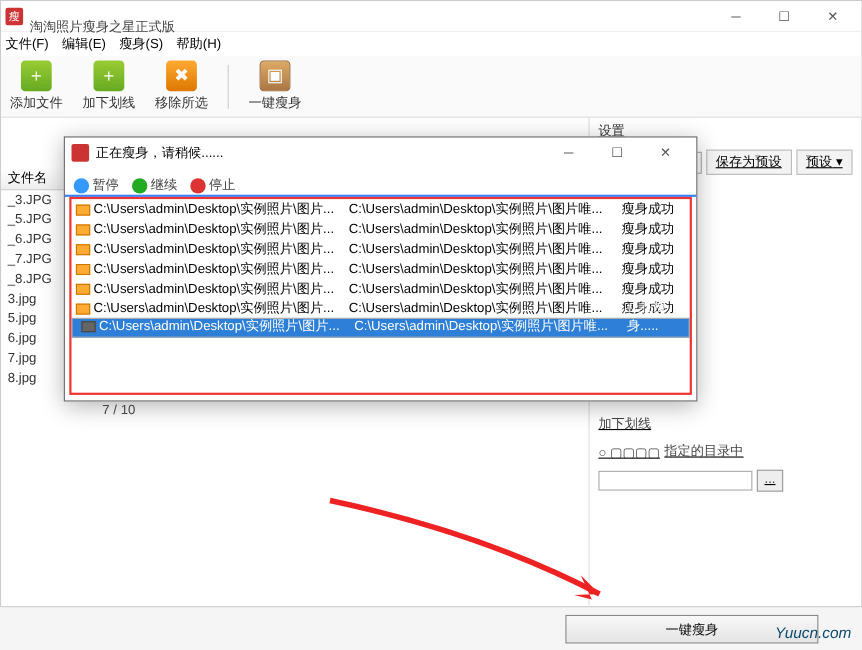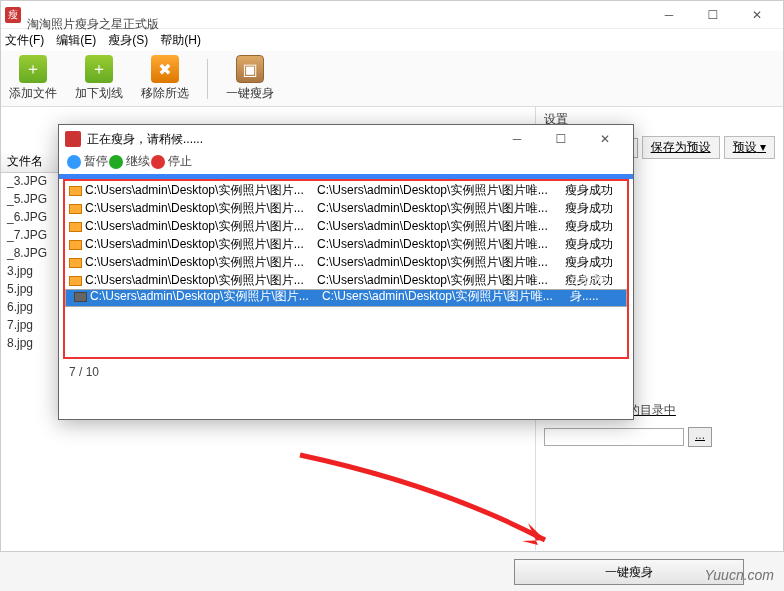--- a/index.html
+++ b/index.html
@@ -35,28 +35,28 @@
 .preset-bar { display: flex; gap: 4px; align-items: center; padding: 4px 0; }
 .preset-bar .btn { background: #f3f3f3; border: 1px solid #bbb; padding: 2px 8px; }
 .sel { border: 1px solid #aaa; background: #fff; padding: 1px 4px; }
 .opt { padding: 4px 0; color: #444; display: flex; align-items: center; gap: 4px; }
 .small-input { width: 60px; border: 1px solid #aaa; padding: 1px 2px; }
 .browse-btn { width: 24px; height: 20px; background: #eee; border: 1px solid #999; text-align: center; }
 
 .footer { position: absolute; bottom: 0; left: 0; right: 0; height: 40px; border-top: 1px solid #ccc; display: flex; align-items: center; justify-content: flex-end; padding-right: 40px; background: #f5f5f5; }
 .main-btn { width: 230px; height: 26px; background: linear-gradient(#f8f8f8,#e4e4e4); border: 1px solid #888; text-align: center; line-height: 24px; }
 
-.watermark { position: absolute; right: 10px; bottom: 8px; color: #737373; font-size: 14px; font-style: italic; }
-
-
-.dialog { position: absolute; left: 58px; top: 124px; width: 576px; height: 296px; background: #fff; border: 1px solid #666; box-shadow: 0 4px 20px rgba(0,0,0,0.3); }
+.watermark { position: absolute; right: 10px; bottom: 8px; color: #0c4a6e; font-size: 14px; font-style: italic; }
+
+
+.dialog { position: absolute; left: 58px; top: 124px; width: 576px; height: 241px; background: #fff; border: 1px solid #666; box-shadow: 0 4px 20px rgba(0,0,0,0.3); }
 .dlg-titlebar { height: 28px; display: flex; align-items: center; padding: 0 6px; }
 .dlg-titlebar .icon { width: 16px; height: 16px; background: #c33; border-radius: 2px; margin-right: 6px; }
 .dlg-titlebar .title { flex: 1; }
-.dlg-toolbar { height: 26px; display: flex; align-items: flex-start; gap: 1px; padding: 0 8px; border-bottom: 5px solid #3b82f6; }
+.dlg-toolbar { height: 26px; display: flex; align-items: flex-end; gap: 12px; padding: 0 8px; border-bottom: 2px solid #3b82f6; }
 .dlg-tb { display: flex; align-items: center; gap: 3px; color: #444; }
 .dlg-tb .ico { width: 14px; height: 14px; border-radius: 50%; }
 .ico-pause { background: #39f; }
 .ico-play { background: #2a2; }
 .ico-stop { background: #d33; }
 
 .dlg-header { display: flex; height: 20px; background: linear-gradient(#fff,#eee); border-bottom: 1px solid #ccc; }
 .dlg-h1 { width: 250px; padding: 2px 6px; border-right: 1px solid #ccc; }
 .dlg-h2 { width: 250px; padding: 2px 6px; border-right: 1px solid #ccc; }
 .dlg-h3 { flex: 1; padding: 2px 6px; }
@@ -64,21 +64,21 @@
 .dlg-body { border: 2px solid #e33; margin: 0 4px; height: 180px; overflow: hidden; }
 .prog-row { display: flex; height: 18px; align-items: flex-end; font-size: 11px; }
 .prog-row .c1 { width: 248px; padding: 0 4px; white-space: nowrap; overflow: hidden; text-overflow: ellipsis; display: flex; align-items: center; gap: 3px; }
 .prog-row .c2 { width: 248px; padding: 0 4px; white-space: nowrap; overflow: hidden; text-overflow: ellipsis; }
 .prog-row .c3 { flex: 1; padding: 0 4px; }
 .pic-ico { width: 13px; height: 10px; background: #fa3; border: 1px solid #c70; flex-shrink: 0; }
 .pic-ico.busy { background: #888; }
 .prog-row.sel { background: #2d7fd8; color: #fff; }
 .prog-row.sel .pic-ico { background: #666; border-color: #444; }
 
-.dlg-footer { padding: 6px 10px; color: #444; }
+.dlg-footer { padding: 6px 10px; color: #444; margin-left: 24px; }
 
 
 .arrow { position: absolute; left: 290px; top: 445px; width: 300px; height: 120px; pointer-events: none; }
 </style>
 </head>
 <body>
 
 <div class="main-window">
   <div class="titlebar">
     <div class="icon">瘦</div>

